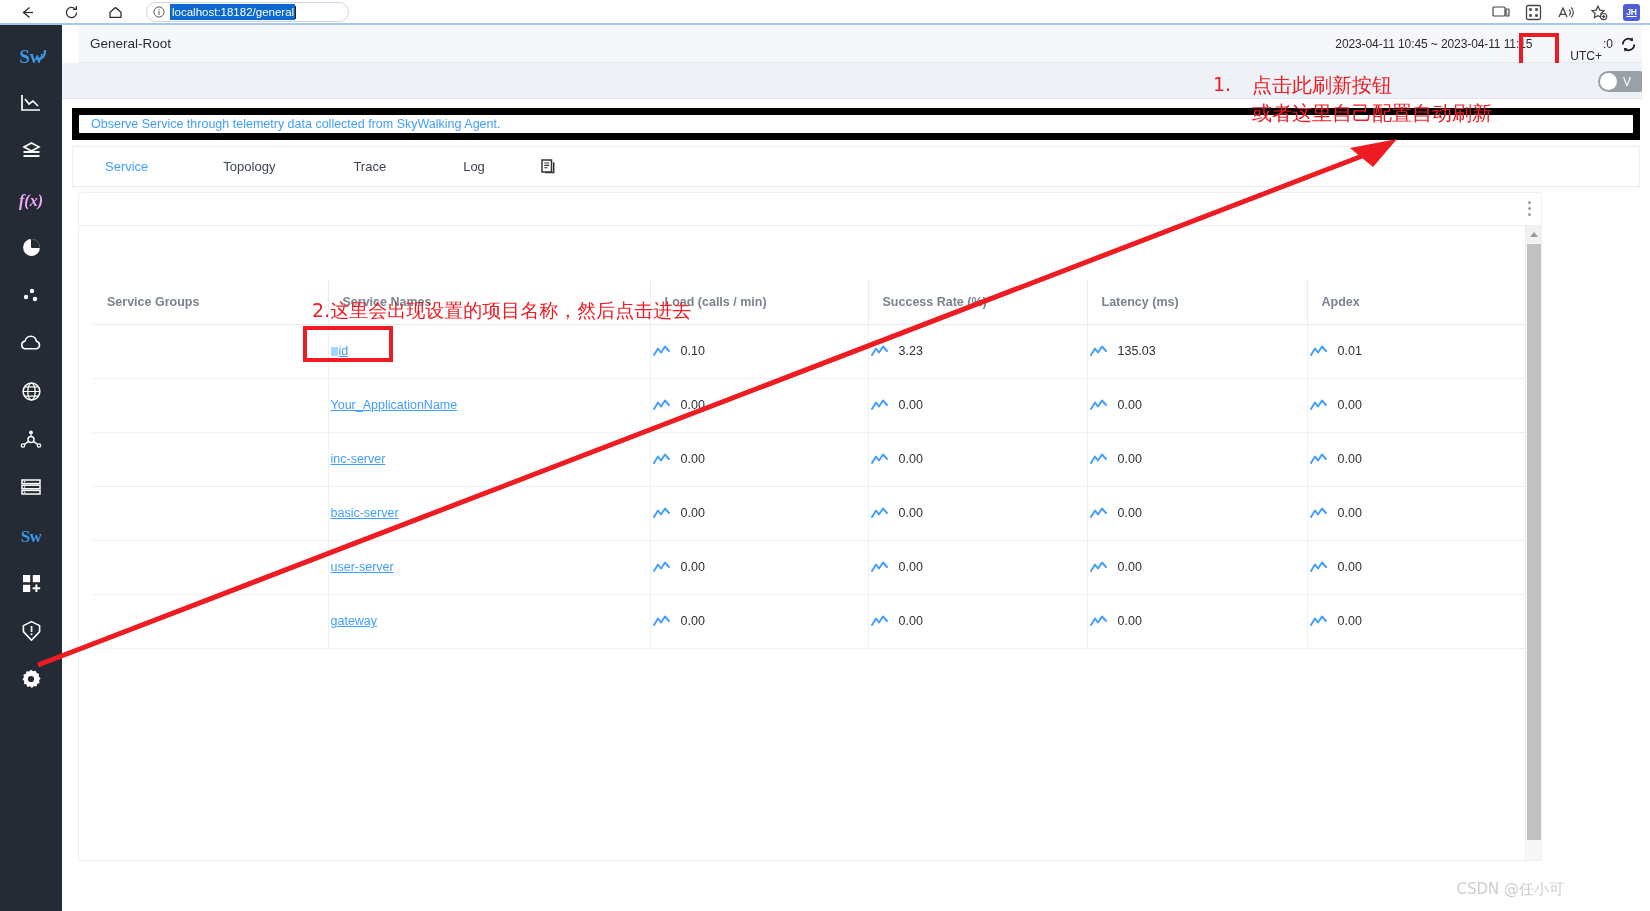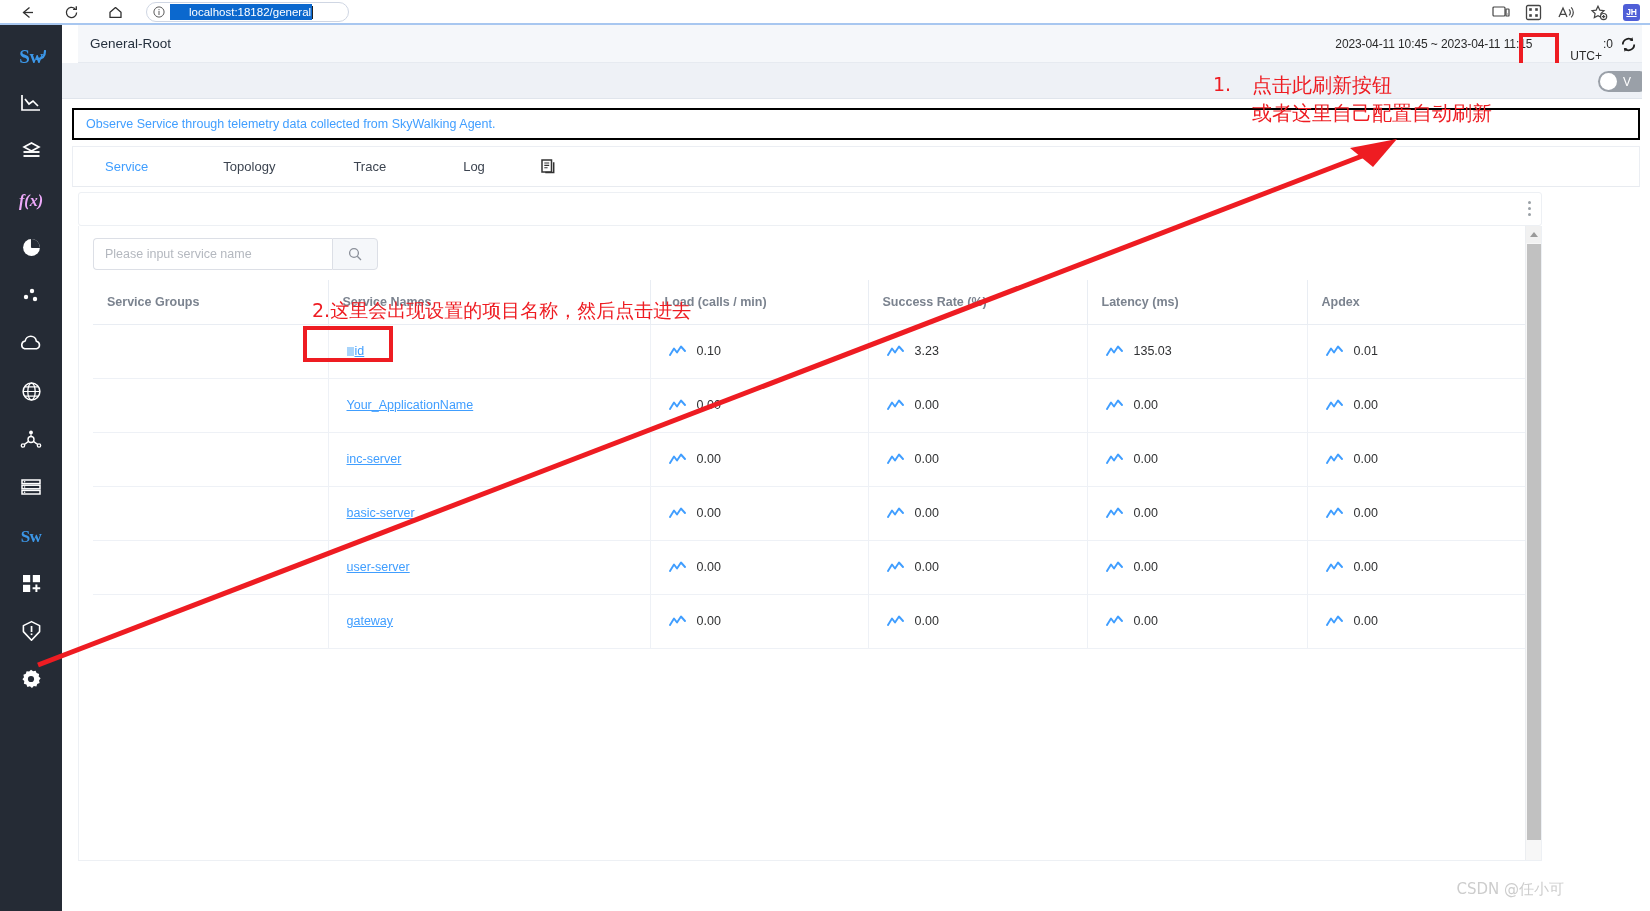--- a/index.html
+++ b/index.html
@@ -31,21 +31,21 @@
     background: #ffffff;
     border: 1px solid #cfd6e3;
     border-radius: 11px;
     display: flex; align-items: center;
     padding: 0 6px;
     position: relative;
   }
   #omnibox .info-ico { color: #5a5a5a; display:flex; margin-right: 5px; }
   #url-text {
     font-size: 11.5px; color: #ffffff; background: #0b68ce;
-    line-height: 14px; padding: 1px 1px 1px 19px; white-space: nowrap;
+    line-height: 14px; padding: 1px 1px 1px 2px; white-space: nowrap;
   }
   #omnibox .caret {
     width: 1px; height: 13px; background: #202020; margin-left: 0px;
   }
 
   #chrome-right {
     position: absolute; right: 0; top: 0; height: 24px;
     display: flex; align-items: center; gap: 15px; padding-right: 10px;
   }
   .chrome-ico { color: #444; display: flex; align-items: center; }
@@ -118,21 +118,21 @@
     width: 17px; height: 17px; border-radius: 50%; background: #ffffff; margin-left: 2px;
   }
   #auto-toggle .tgl-label {
     color: #ffffff; font-size: 12px; margin-left: 6px;
   }
 
   
   #banner {
     position: absolute; left: 72px; top: 108px; width: 1568px; height: 32px;
     background: #ffffff;
-    border: 2px solid #000000;
+    border: 7px solid #000000;
     display: flex; align-items: center;
   }
   #banner-text { font-size: 12.5px; color: #409eff; margin-left: 12px; }
 
   
   #tabbar {
     position: absolute; left: 72px; top: 146px; width: 1568px; height: 41px;
     background: #ffffff;
     border: 1px solid #ebeef3;
     border-bottom: 1px solid #e8ebf0;
@@ -209,21 +209,21 @@
     border-right: 1px solid #e9edf3;
     padding-left: 14px;
     vertical-align: middle;
   }
   #svc-table th:last-child { border-right: none; }
   #svc-table td {
     height: 54px;
     font-size: 12.5px; color: #303133;
     border-bottom: 1px solid #eef1f6;
     border-right: 1px solid #eef1f6;
-    padding-left: 18px;
+    padding-left: 2px;
     vertical-align: middle;
   }
   #svc-table td:last-child { border-right: none; }
   .svc-link { color: #409eff; font-size: 12.5px; }
   .cell-metric { display: flex; align-items: center; gap: 11px; }
   .spark { flex: 0 0 auto; display:flex; }
   .id-chip {
     display: inline-block; width: 7px; height: 9px;
     background: #a8d4fb; vertical-align: -1px; margin-right: 1px;
   }
@@ -531,29 +531,20 @@
 <div id="panel">
   <div id="panel-menu">
     <i></i>
     <i></i>
     <i></i>
   </div>
 </div>
 
 <div id="content">
 
-  <div id="searchbox">
-    <input id="search-input" type="text" placeholder="Please input service name" style="">
-    <div id="search-button">
-      <svg width="14" height="14" viewBox="0 0 14 14">
-          <circle cx="6" cy="6" r="4.4" fill="none" stroke="#8a8f99" stroke-width="1.3"></circle>
-          <path d="M9.3 9.3 L13 13" stroke="#8a8f99" stroke-width="1.3"></path>
-        </svg>
-    </div>
-  </div>
 
   <table id="svc-table">
     <colgroup>
       <col style="width:235px">
         <col style="width:322px">
         <col style="width:218px">
       <col style="width:219px">
         <col style="width:220px">
         <col style="width:218px">
     </colgroup>

